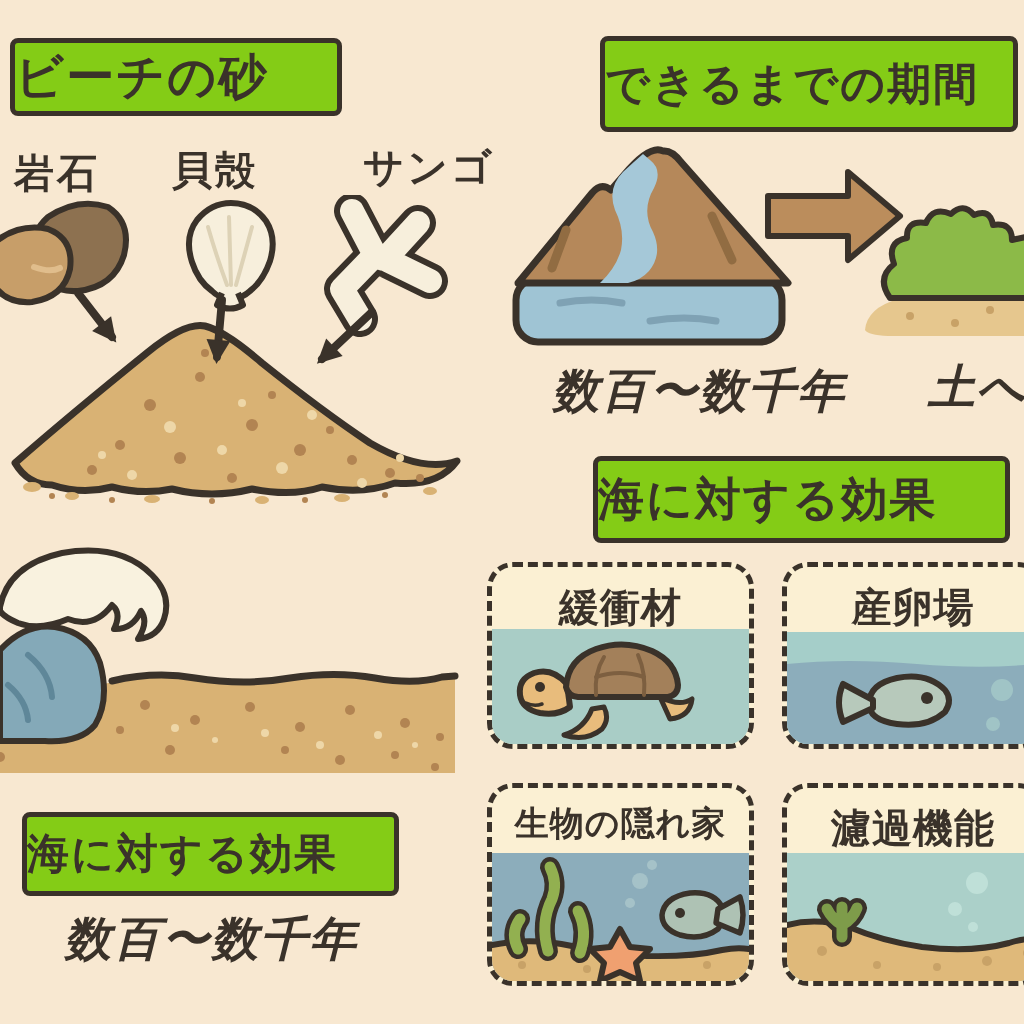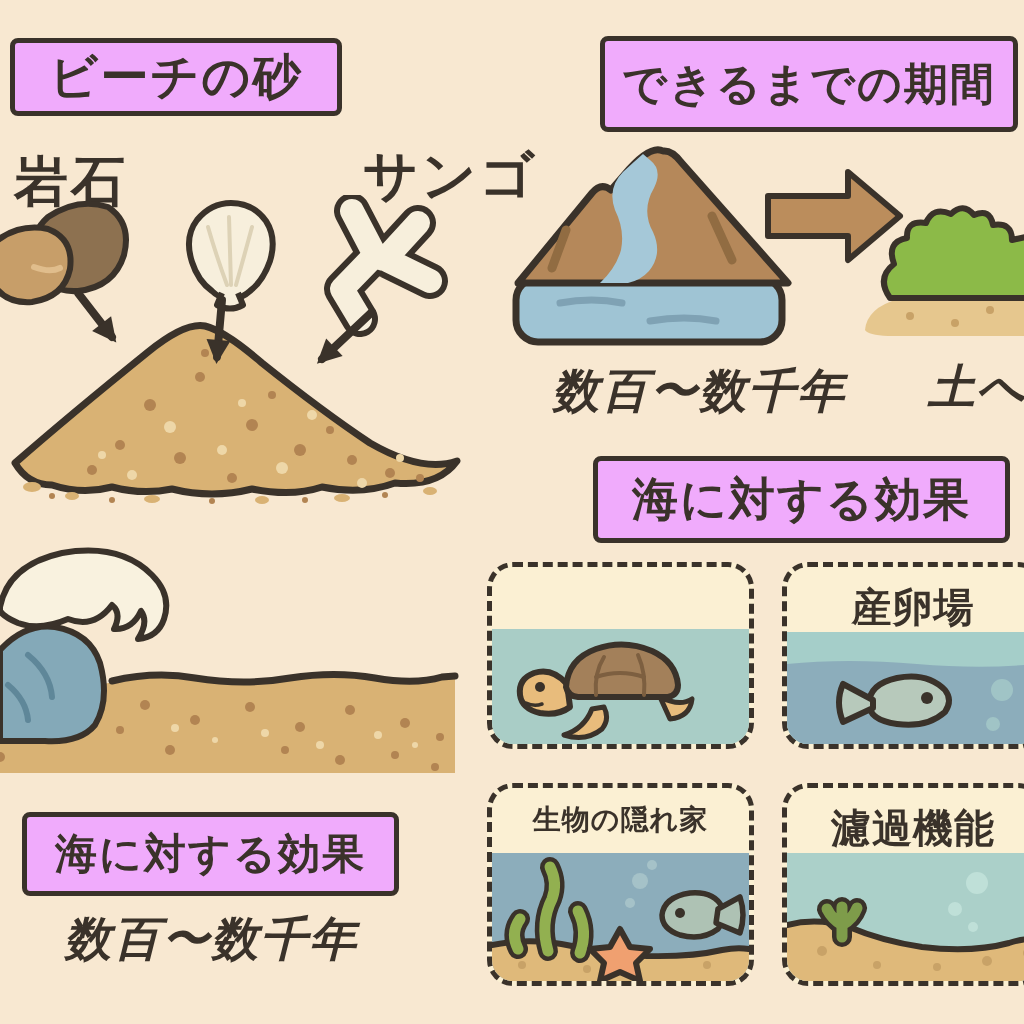--- a/index.html
+++ b/index.html
@@ -3,28 +3,28 @@
 <meta charset="utf-8">
 <style>
   * { margin:0; padding:0; box-sizing:border-box; }
   body { background:#555; font-family:"DejaVu Sans", sans-serif; }
   .canvas {
     position:relative; width:1024px; height:1024px; margin:0 auto;
     background:#f8e8d1; overflow:hidden; color:#3a322a;
     font-family:"DejaVu Sans", sans-serif;
   }
   .title-box {
-    position:absolute; border:5px solid #3a322a; background:#f0abfc;
-    border-radius:8px; display:flex; align-items:center; justify-content:center;
+    position:absolute; border:5px solid #3a322a; background:#84cc16;
+    border-radius:8px; display:flex; align-items:center; 
     font-weight:900; letter-spacing:2px; white-space:nowrap;
   }
   .plain-text {
     position:absolute; font-weight:900; letter-spacing:2px; white-space:nowrap;font-style:italic;
   }
-  .src-label { position:absolute; font-size:54px; font-weight:900; letter-spacing:3px; white-space:nowrap; }
+  .src-label { position:absolute; font-size:40px; font-weight:900; letter-spacing:3px; white-space:nowrap; }
   .art { position:absolute; }
   .card {
     position:absolute; border:5px dashed #3a322a; border-radius:26px;
     background:#fbf0d3; overflow:hidden;
   }
   .card-label {
     position:absolute; top:0; left:0; right:0; text-align:center;
     font-weight:900; letter-spacing:1px; padding-top:13px; font-size:40px;
     white-space:nowrap;
   }
@@ -39,32 +39,33 @@
   #txt-duration-top    { left:552px; top:360px; font-size:47px; }
   #txt-soil            { left:928px; top:356px; font-size:47px; }
   #txt-duration-bottom { left:64px;  top:908px; font-size:47px; }
   #svg-formation { left:0;   top:195px; }
   #svg-mountain  { left:500px; top:138px; }
   #svg-wave      { left:0;   top:545px; }
   #card-buffer   { left:487px; top:562px; width:267px; height:187px; }
   #card-spawning { left:782px; top:562px; width:262px; height:187px; border-right-color:transparent; }
   #card-hideout  { left:487px; top:783px; width:267px; height:203px; }
   #card-filter   { left:782px; top:783px; width:262px; height:203px; border-right-color:transparent; }
-  #card-hideout .card-label { font-size:28px; }
+  #card-hideout .card-label { font-size:34px; }
 </style>
 </head>
 <body>
 
 <div class="canvas">
 
   <div class="title-box" id="box-beach">
     <span>ビーチの砂</span>
   </div>
 
   <div class="src-label" id="lbl-rock">岩石</div>
+  <div class="src-label" id="lbl-shell">貝殻</div>
   <div class="src-label" id="lbl-coral">サンゴ</div>
 
   <svg class="art" id="svg-formation" width="480" height="310" viewBox="0 0 480 310">
     <defs>
       <marker id="ah" markerUnits="userSpaceOnUse" markerWidth="32" markerHeight="32" refX="20" refY="15" orient="auto">
         <path d="M3,3 L27,15 L3,27 Z" fill="#3a322a"></path>
       </marker>
     </defs>
 
     <g>
@@ -196,20 +197,21 @@
 
       <path d="M100,80 Q92,100 72,106 Q94,113 110,100 Q118,90 112,78 Z" fill="#e8bc7c" stroke="#3a322a" stroke-width="5" stroke-linejoin="round"></path>
 
       <path d="M74,58 Q76,30 104,20 Q132,10 160,22 Q184,33 186,56 Q186,66 176,68 L86,68 Q76,67 74,58 Z" fill="#a3805a" stroke="#3a322a" stroke-width="6" stroke-linejoin="round"></path>
       <g stroke="#7d5f40" stroke-width="4" fill="none" stroke-linecap="round">
         <path d="M104,66 Q102,44 112,28"></path>
         <path d="M152,66 Q154,44 146,26"></path>
         <path d="M104,48 Q128,40 152,48"></path>
       </g>
     </svg>
+    <div class="card-label">緩衝材</div>
   </div>
 
   <div class="card" id="card-spawning">
     <svg class="card-art" width="257" height="112" viewBox="0 0 257 112">
       <rect x="0" y="0" width="257" height="112" fill="#a5cec9"></rect>
       <path d="M0,32 Q60,26 130,32 Q200,38 257,31 L257,112 L0,112 Z" fill="#8cadbb"></path>
       <path d="M82,72 Q82,52 110,46 Q140,40 158,58 Q166,68 158,80 Q140,96 110,92 Q82,88 82,72 Z" fill="#b7c9bb" stroke="#3a322a" stroke-width="6" stroke-linejoin="round"></path>
       <path d="M86,68 L56,52 Q48,70 56,90 L86,76 Z" fill="#b7c9bb" stroke="#3a322a" stroke-width="6" stroke-linejoin="round"></path>
       <circle cx="140" cy="66" r="6" fill="#3a322a"></circle>
       <circle cx="215" cy="58" r="11" fill="#a0c4c6"></circle>

